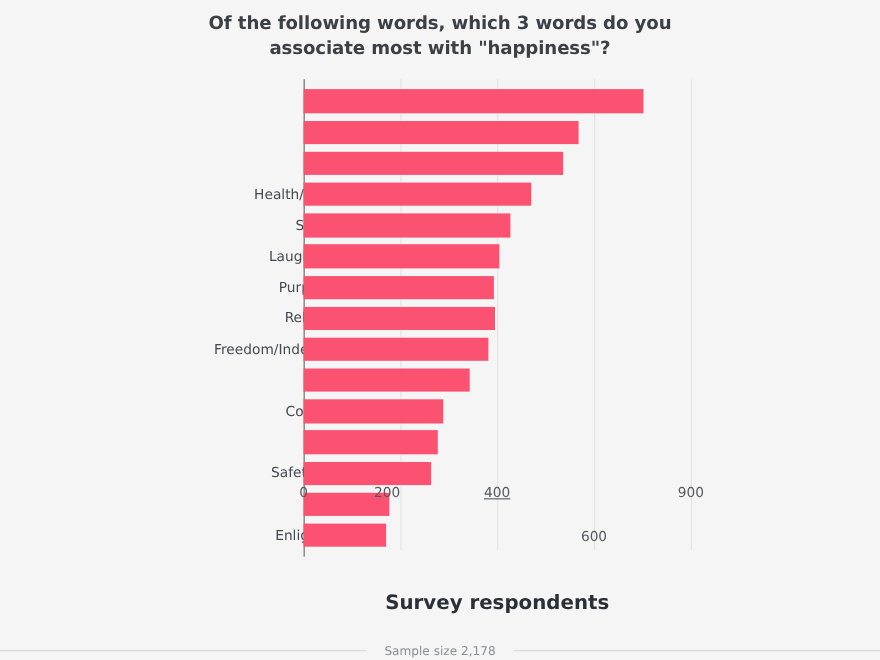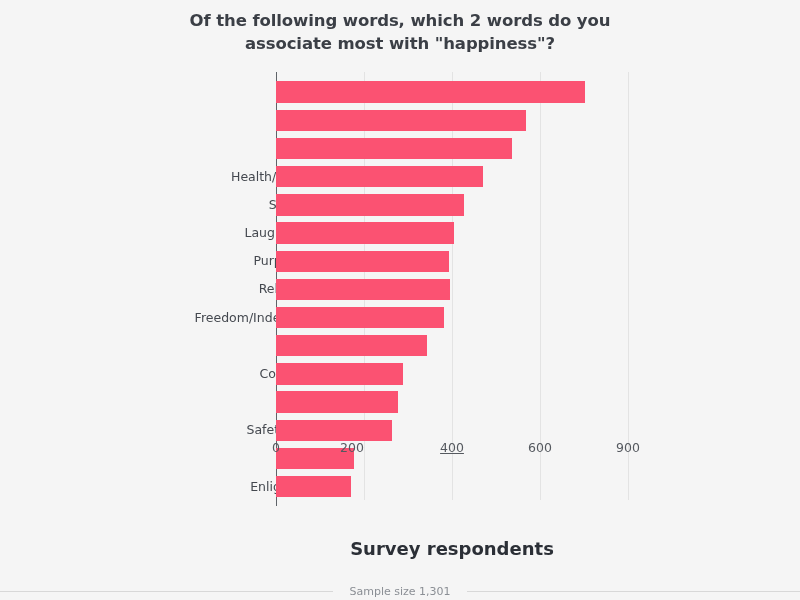--- a/index.html
+++ b/index.html
@@ -134,21 +134,21 @@
     color: #8b8f95;
     white-space: nowrap;
   }
 </style>
 </head>
 <body>
 
 <div class="chart-wrap">
 
   <div class="chart-title">
-    <div>Of the following words, which 2 words do you</div>
+    <div>Of the following words, which 3 words do you</div>
     <div>associate most with "happiness"?</div>
   </div>
 
   <div class="plot">
 
     <div id="grid-layer">
         <div class="gridline" style="left: 88px;"></div>
         <div class="gridline" style="left: 176px;"></div>
         <div class="gridline" style="left: 264px;"></div>
         <div class="gridline" style="left: 352px;"></div>
@@ -215,25 +215,25 @@
           <div class="cat-label">Enlightenment</div>
           <div class="bar" title="Enlightenment: 170" style="width: 74.8px; background: rgb(251, 82, 114);"></div>
         </div>
       </div>
   </div>
 
   <div id="xticks-layer">
       <div class="xtick" style="left: 276px;">0</div>
       <div class="xtick" style="left: 352px;">200</div>
       <div class="xtick" style="left: 452px; text-decoration: underline;">400</div>
-      <div class="xtick" style="left: 540px;">600</div>
+      <div class="xtick" style="left: 540px; margin-top: 40px;">600</div>
       <div class="xtick" style="left: 628px;">900</div>
     </div>
 
   <div class="axis-title">Survey respondents</div>
 
   <div class="footer">
     <div class="footer-rule"></div>
-    <div class="footer-note">Sample size 1,301</div>
+    <div class="footer-note">Sample size 2,178</div>
     <div class="footer-rule"></div>
   </div>
 
 </div>
 
 </body></html>

